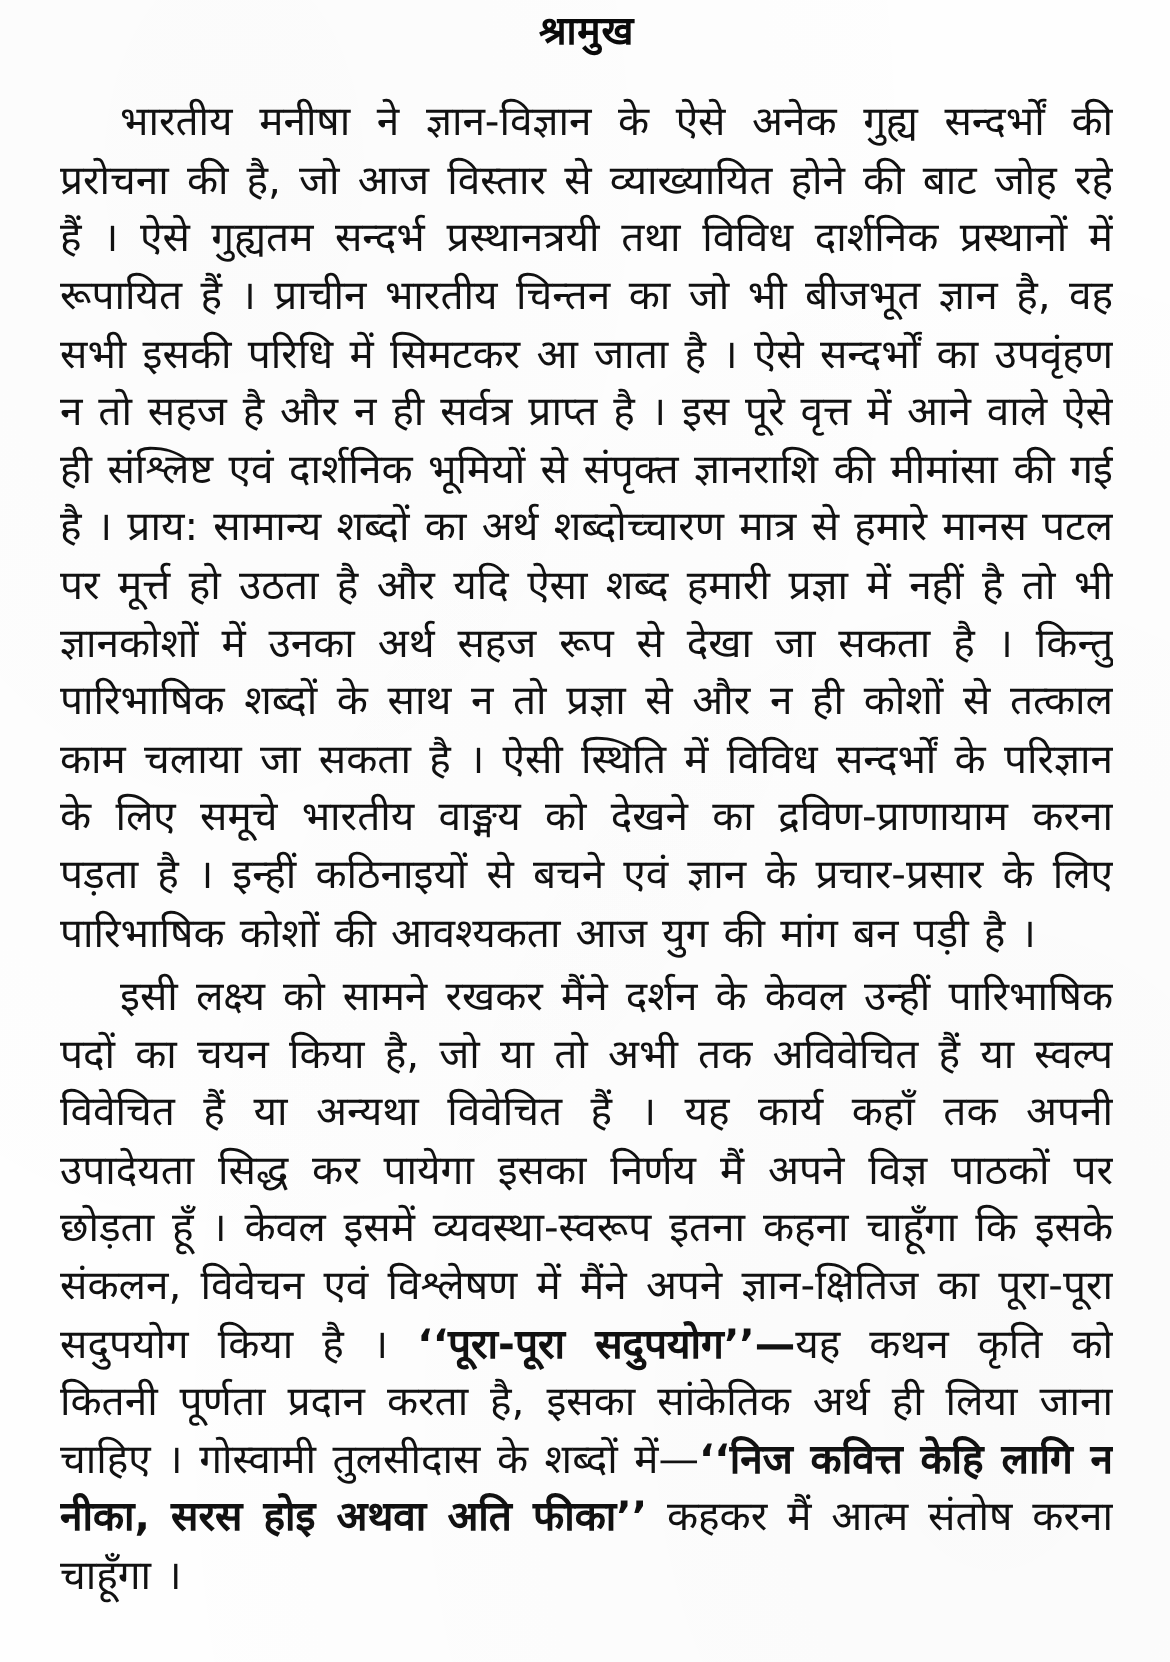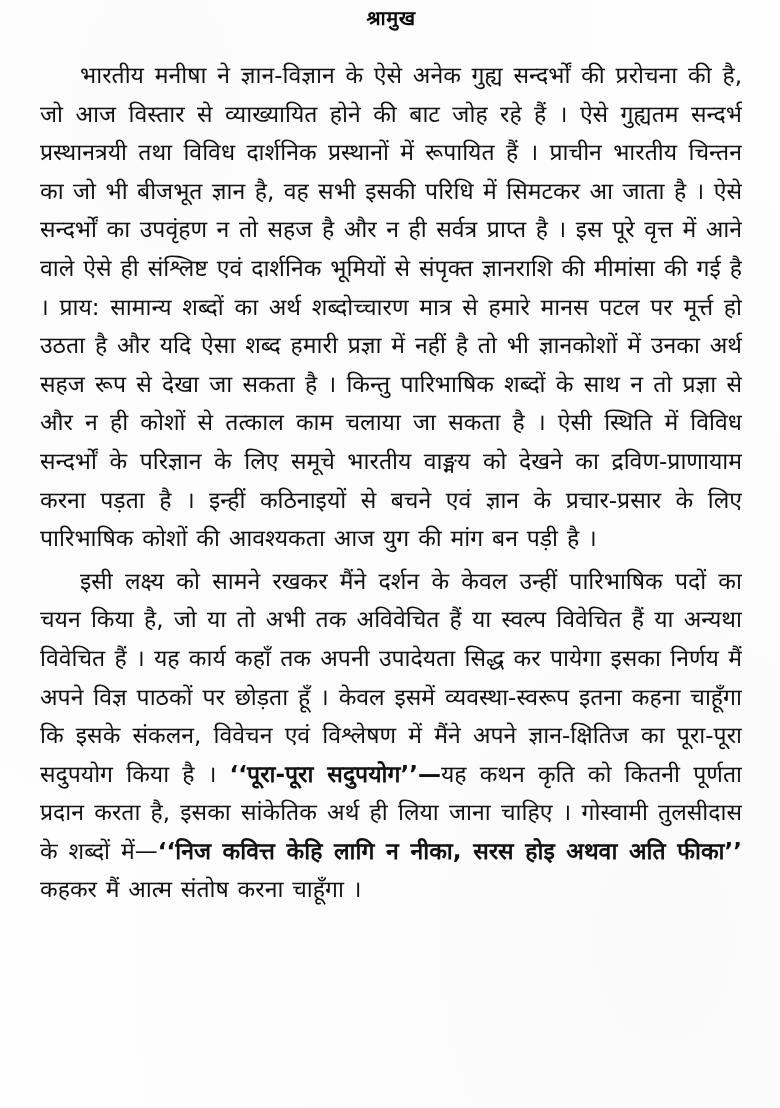--- a/index.html
+++ b/index.html
@@ -34,36 +34,36 @@
     left: 40px;
     right: 38px;
     top: 0;
     bottom: 0;
   }
 
   .doc-title {
     text-align: center;
     font-family: "DejaVu Sans", "Liberation Sans", sans-serif;
     font-weight: 700;
-    font-size: 20px;
+    font-size: 26px;
     line-height: 1.2;
     letter-spacing: 0.5px;
     margin: 6px 0 0 0;
     padding: 0;
     color: #0a0a0a;
     -webkit-font-smoothing: none;
   }
 
   .body-text {
     margin-top: 26px;
   }
 
   p.para {
     font-family: "DejaVu Sans", "Liberation Sans", sans-serif;
-    font-size: 23px;
+    font-size: 27px;
     line-height: 38.6px;
     text-align: justify;
     text-align-last: left;
     margin: 0 0 4px 0;
     padding: 0;
     color: #111111;
     word-spacing: 1.5px;
     text-justify: inter-word;
     -webkit-font-smoothing: none;
   }

